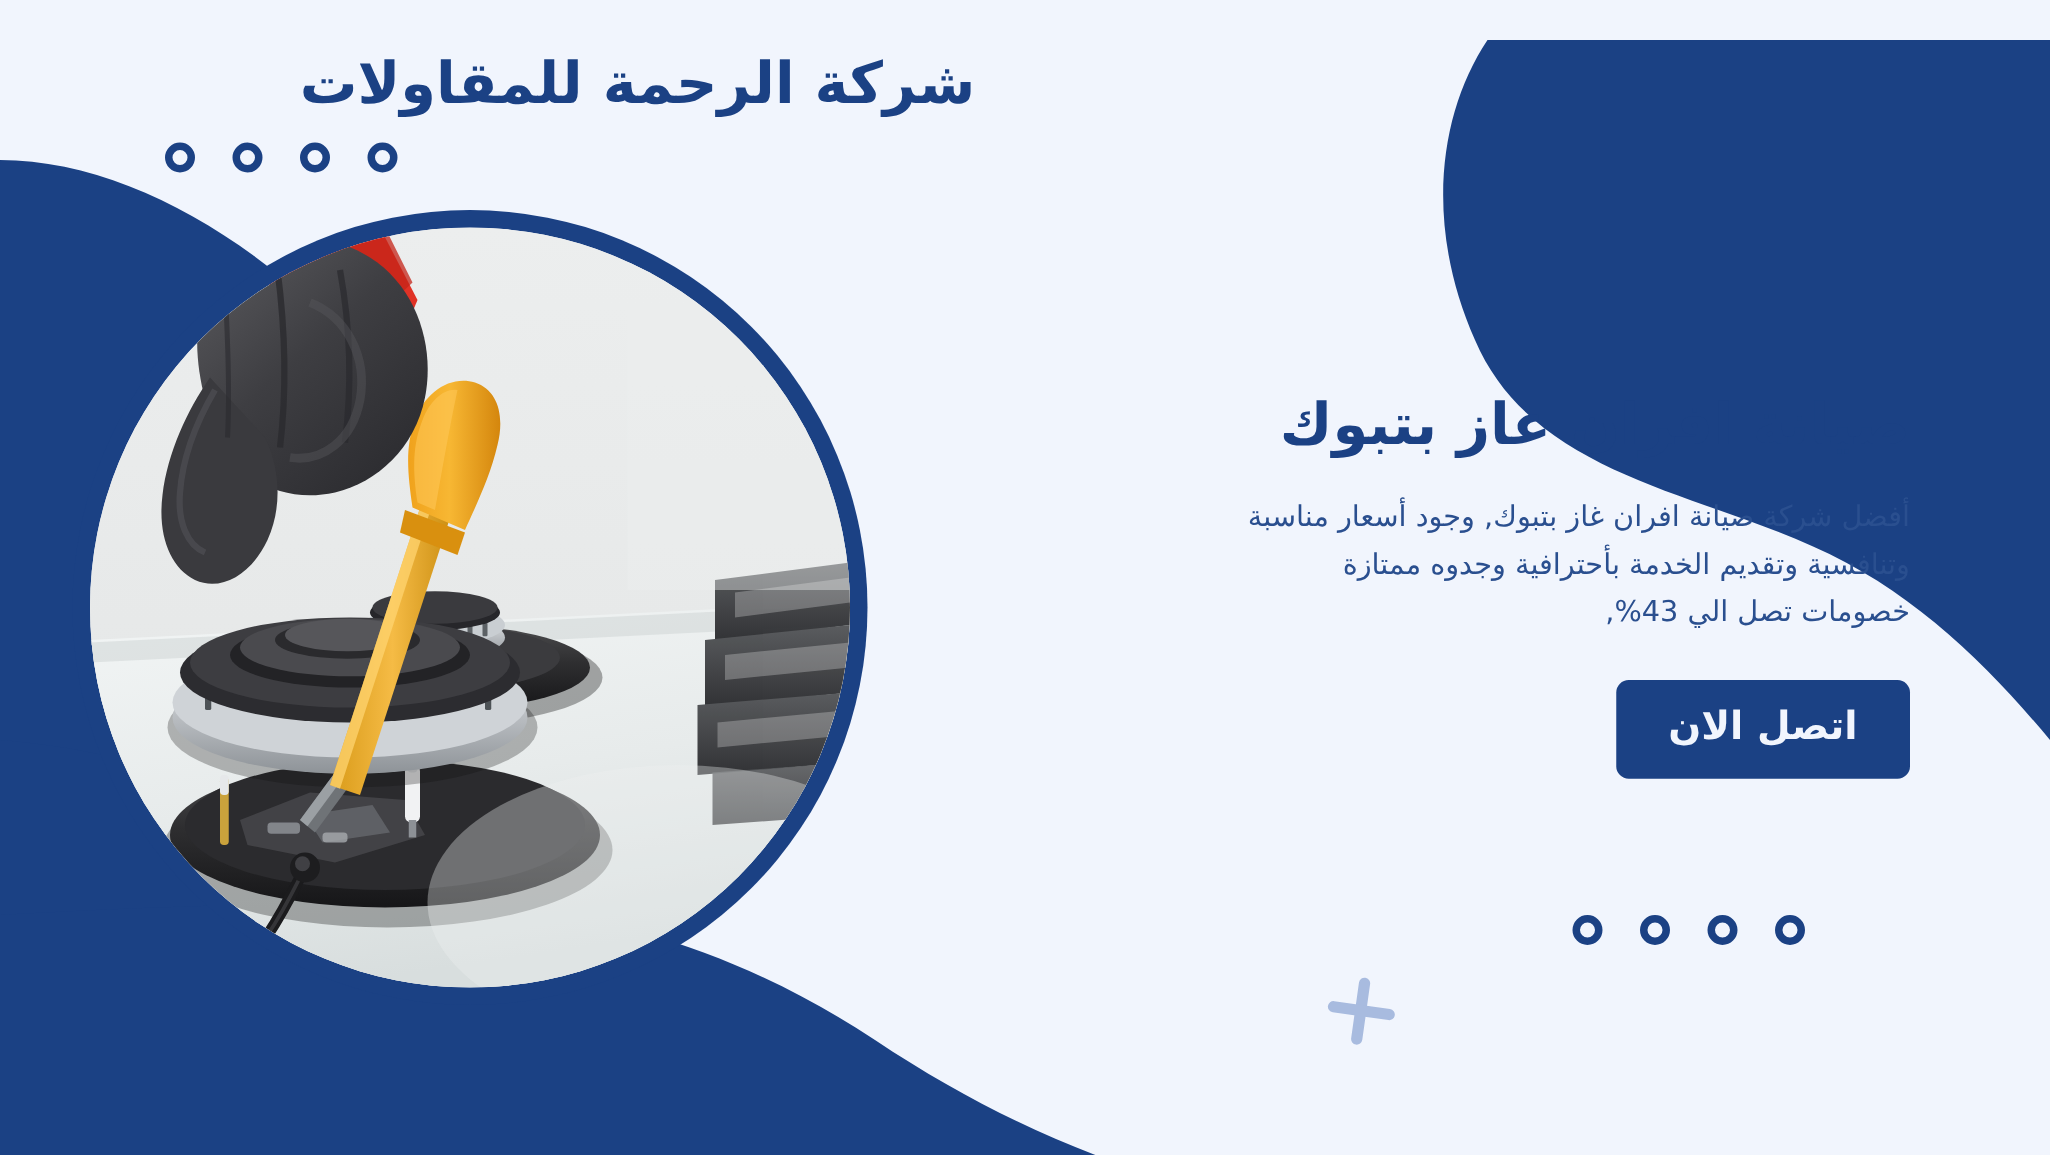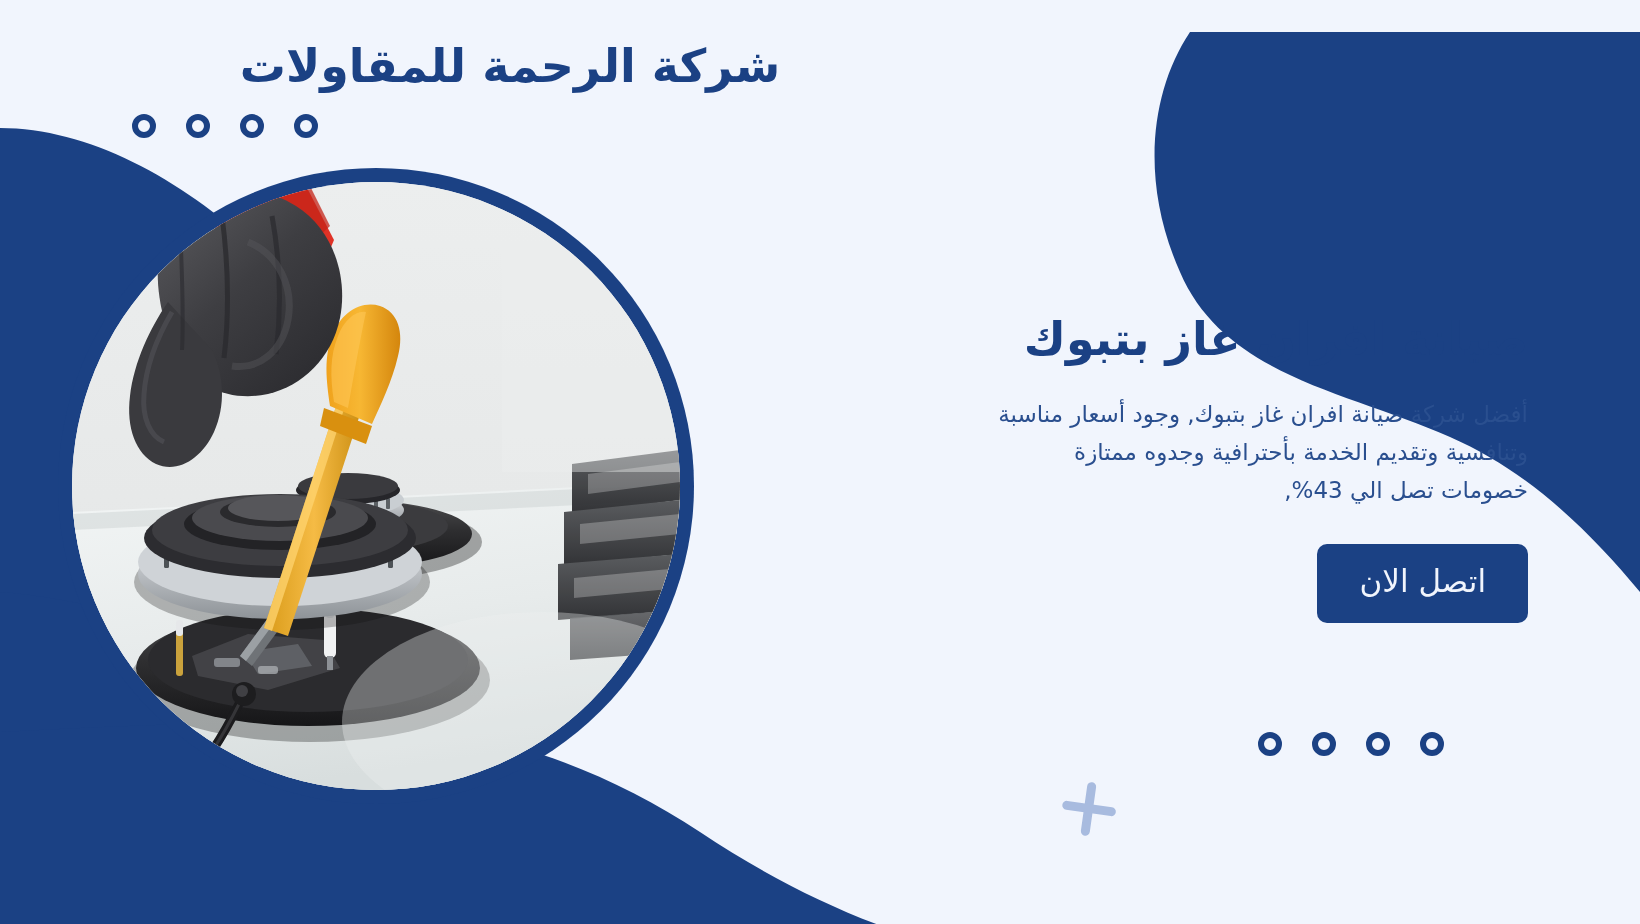--- a/index.html
+++ b/index.html
@@ -89,21 +89,21 @@
     line-height:1.65;
     margin:0 0 34px 0;
     max-width:700px;
   }
   #body-copy .line{display:block;}
   #cta-button{
     display:inline-block;
     background:#1b4184;
     color:#f1f5fd;
     font-size:31px;
-    font-weight:400;
+    font-weight:700;
     padding:22px 42px 26px 42px;
     border-radius:10px;
     border:none;
     cursor:pointer;
     font-family:inherit;
     line-height:1;
     direction:rtl;
   }
 </style>
 </head>

